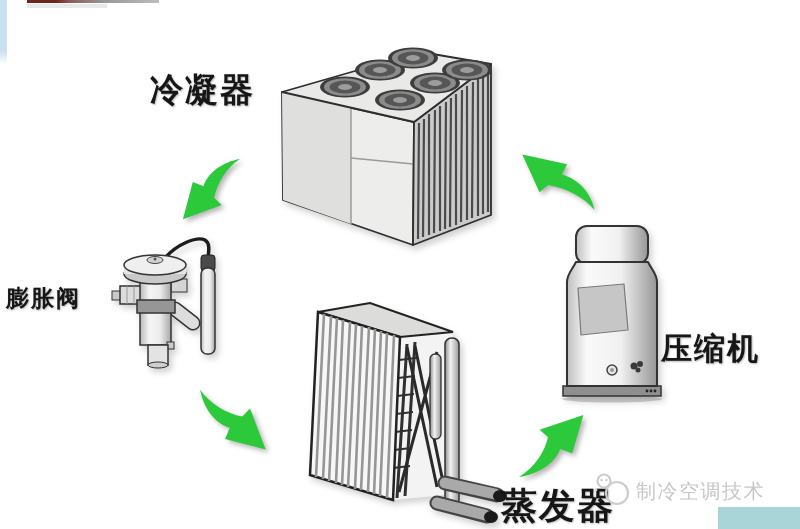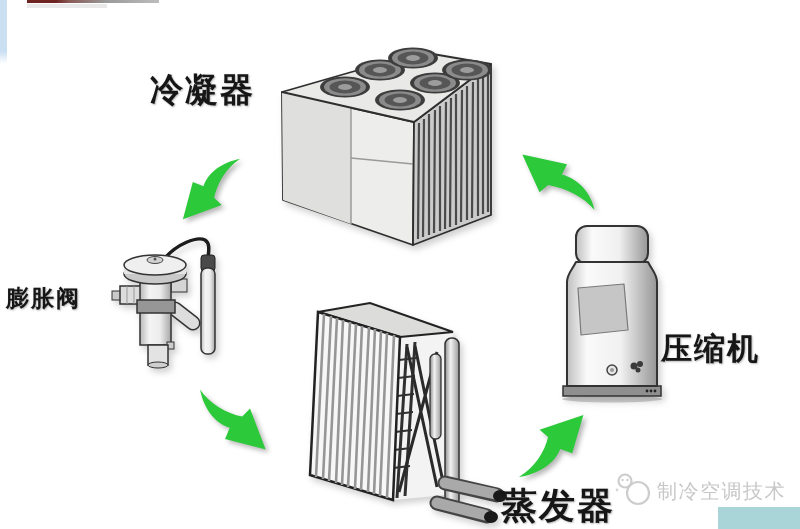--- a/index.html
+++ b/index.html
@@ -23,21 +23,21 @@
   #condenser-art{left:270px;top:40px;width:230px;height:210px;}
   #valve-art{left:105px;top:232px;width:130px;height:140px;}
   #evaporator-art{left:295px;top:302px;width:220px;height:225px;}
   #compressor-art{left:560px;top:218px;width:105px;height:186px;}
   #left-strip{left:0;top:0;width:7px;height:64px;
               background:linear-gradient(to bottom,#cadff2 0%,#cadff2 80%,rgba(202,223,242,0) 100%);}
   #top-bar{left:27px;top:0;width:132px;height:3px;
            background:linear-gradient(to right,#6e2522 0%,#6e2522 22%,#8a5a56 32%,#9a9a9a 60%,#bdbdbd 100%);}
   #top-bar-smudge{left:27px;top:4px;width:80px;height:4px;background:#e9e9e9;}
   #teal-bar{left:718px;top:507px;width:82px;height:22px;background:#a9d5d8;}
-  #watermark{position:absolute;left:610px;top:470px;width:190px;height:38px;text-align:center;}
+  #watermark{position:absolute;left:589px;top:470px;width:190px;height:38px;text-align:center;}
   #watermark-text{position:absolute;left:47px;top:8px;font-size:20px;color:#c7c7c7;
                   letter-spacing:1.5px;font-family:"DejaVu Serif","Liberation Serif",serif;
                   white-space:nowrap;}
   #watermark-logo{position:absolute;left:0;top:0;width:46px;height:38px;}
 </style>
 </head>
 <body>
 
 <div id="canvas">
 

